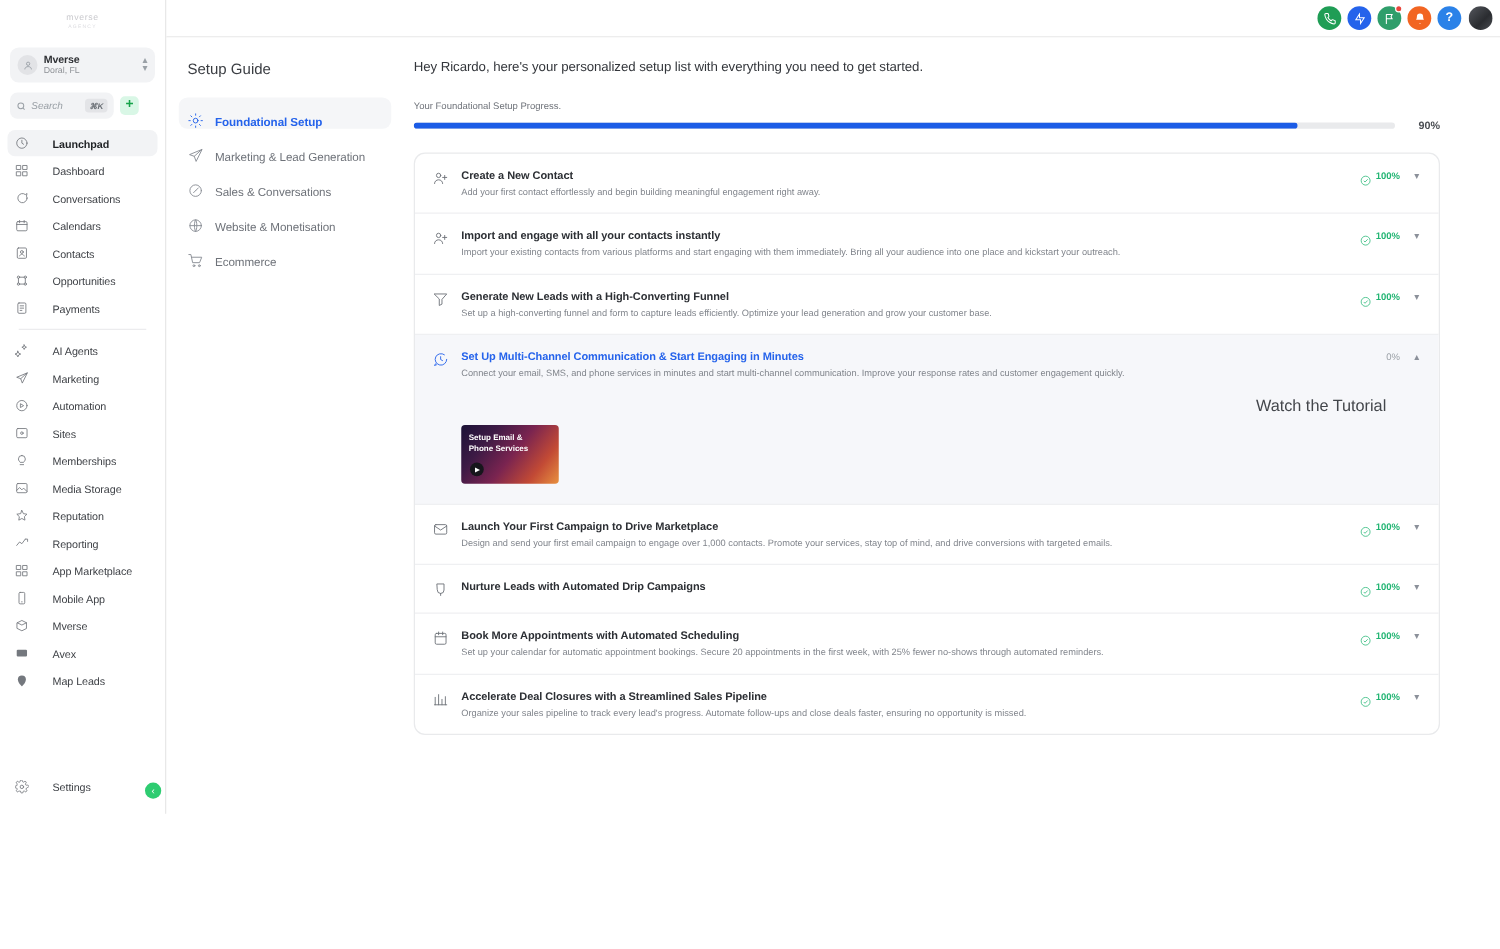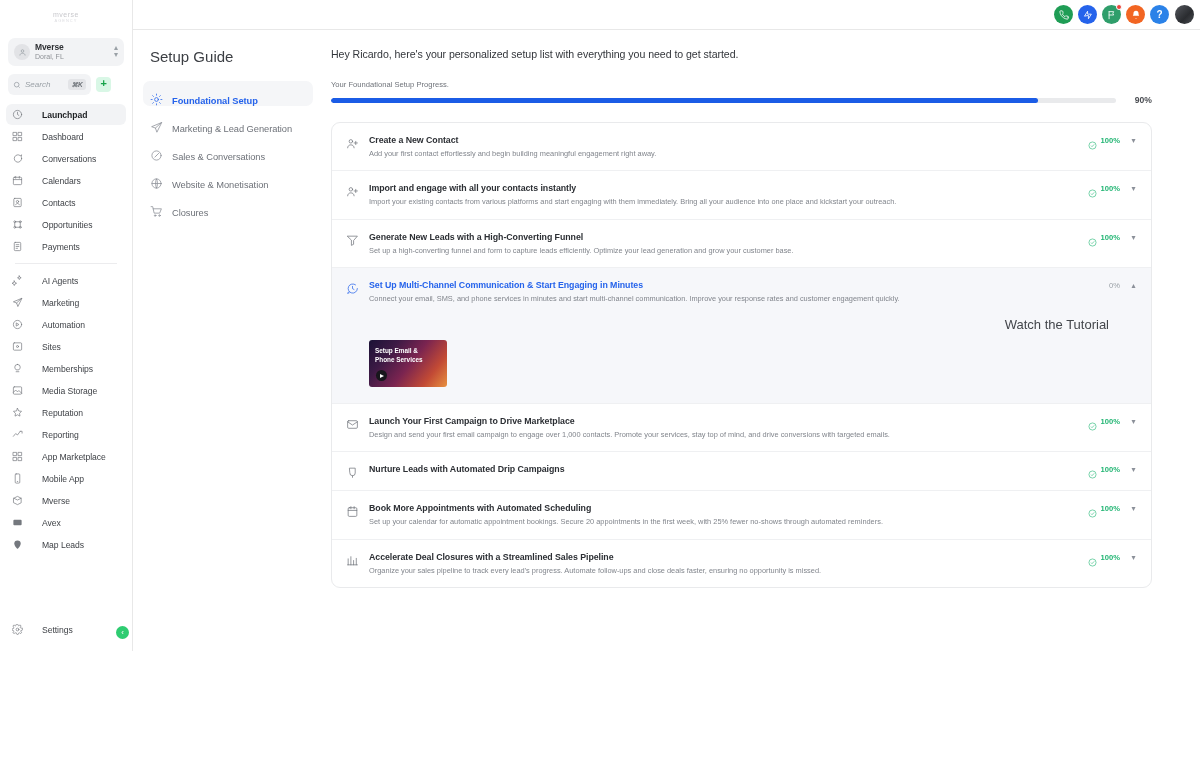--- a/index.html
+++ b/index.html
@@ -94,21 +94,21 @@
   .avatar-top {
     width: 19px; height: 19px; border-radius: 50%;
     background: #3c3f44; overflow: hidden; margin-left: 1px; cursor: pointer;
     background-image: linear-gradient(135deg,#55585e 0%,#2a2c30 60%,#4a4d52 100%);
   }
 
   .content { flex: 1; display: flex; background: #fff; min-height: 0; }
 
   
   .guidecol { width: 190px; flex: 0 0 190px; padding: 18px 10px 0 10px; }
-  .guide-title { font-size: 15px; color: #3b3e43; font-weight: 400; padding-left: 7px; margin-bottom: 16px; }
+  .guide-title { font-size: 12px; color: #3b3e43; font-weight: 400; padding-left: 7px; margin-bottom: 16px; }
   .gitem {
     display: flex; align-items: flex-end; gap: 9px; height: 25px;
     border-radius: 7px; padding: 0 7px; margin-bottom: 3px; cursor: pointer;
   }
   .gitem .glbl { font-size: 9.3px; color: #6e7279; letter-spacing: -.05px; white-space: nowrap; }
   .gicon { width: 13px; height: 13px; flex: 0 0 13px; color: #8b8f96; display: flex; align-items: center; justify-content: center; }
   .gicon svg { width: 13px; height: 13px; stroke: currentColor; fill: none; stroke-width: 1.4; stroke-linecap: round; stroke-linejoin: round; }
   .gitem.active { background: #f5f6f8; }
   .gitem.active .glbl { color: #2563eb; font-weight: 700; }
   .gitem.active .gicon { color: #2563eb; }
@@ -478,21 +478,21 @@
           <span class="glbl">Website &amp; Monetisation</span>
         </div>
         <div class="gitem">
           <span class="gicon">
               <svg viewBox="0 0 24 24">
                 <path d="M2 3h3l2.6 12h10.2L21 7H6"></path>
                 <circle cx="9.5" cy="19.5" r="1.4"></circle>
                 <circle cx="17.5" cy="19.5" r="1.4"></circle>
               </svg>
             </span>
-          <span class="glbl">Closures</span>
+          <span class="glbl">Ecommerce</span>
         </div>
       </div>
 
       <div class="guidebody">
         <div class="headline">Hey Ricardo, here's your personalized setup list with everything you need to get started.</div>
 
         <div class="prog-label">Your Foundational Setup Progress.</div>
         <div class="progrow">
           <div class="track">
             <div class="fill" id="progfill" style="width: 90%; background: rgb(27, 92, 230);"></div>

